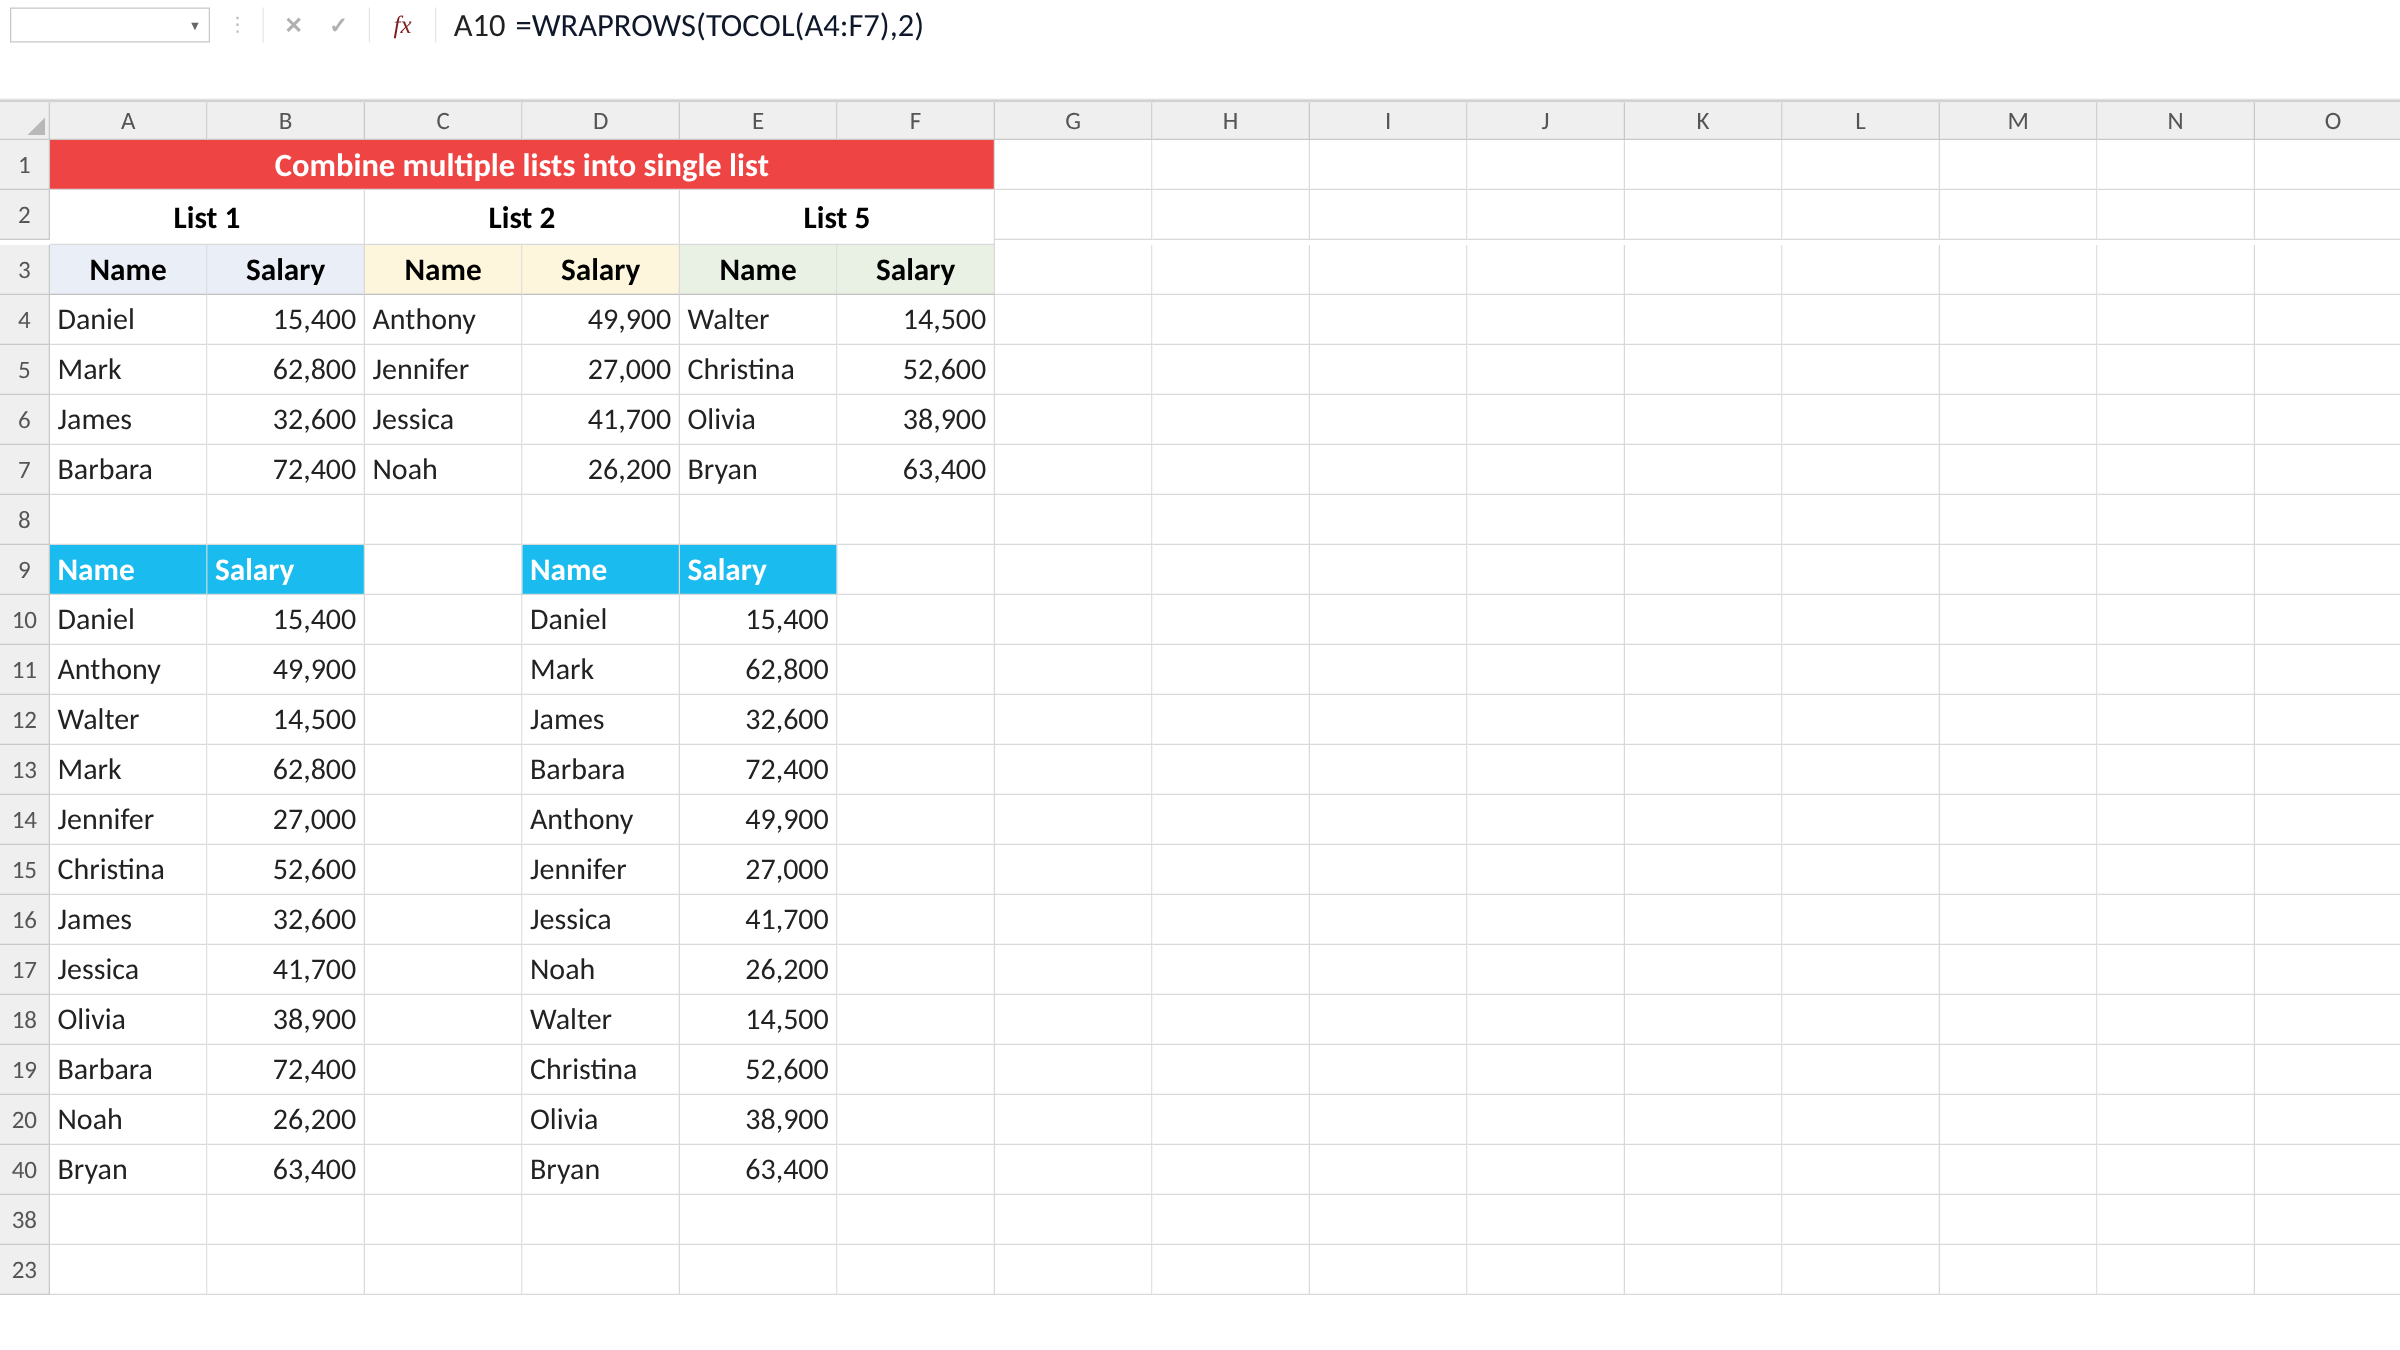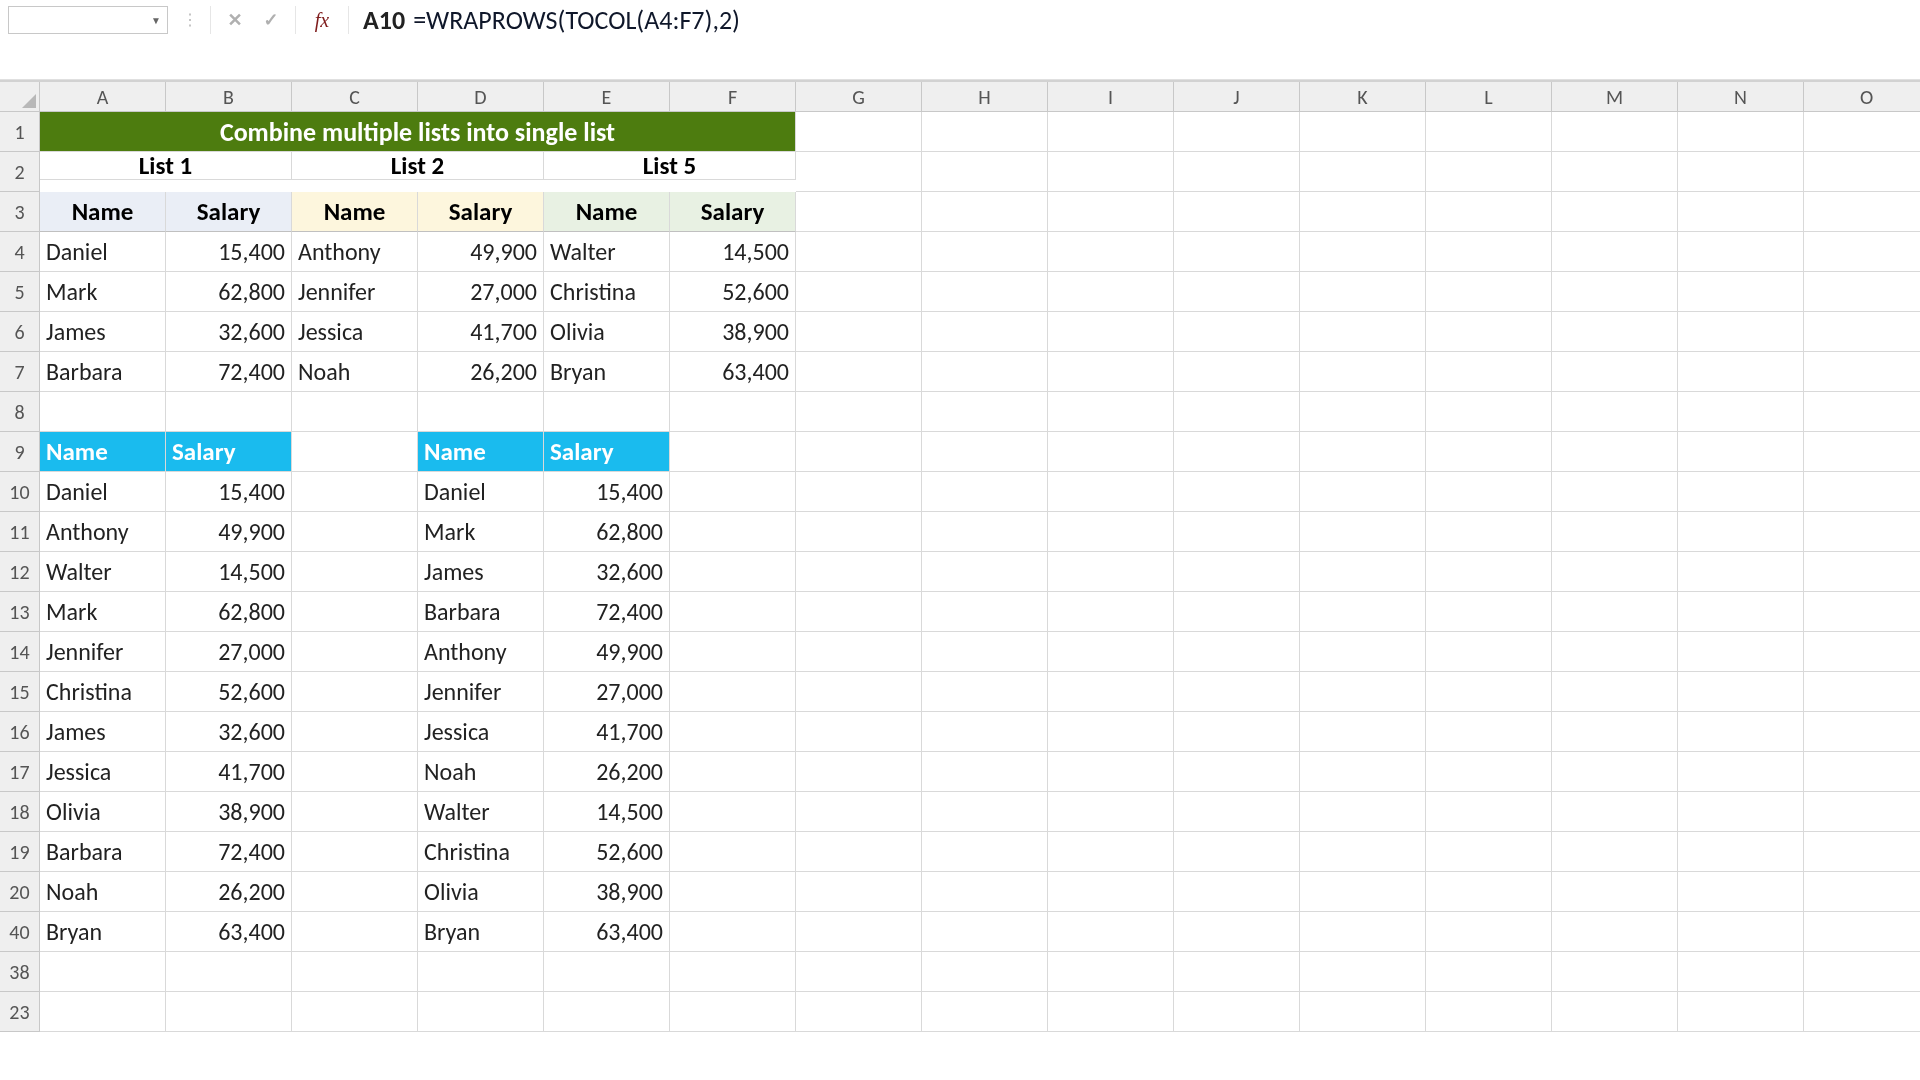--- a/index.html
+++ b/index.html
@@ -76,21 +76,21 @@
     flex: 1;
     padding: 4px 0 0 8px;
   }
   .formula-lines .line {
     display: flex;
     align-items: baseline;
     font-size: 26px;
     line-height: 1.3;
   }
   .formula-lines .cellref {
-    font-weight: 700;
+    font-weight: 400;
     margin-right: 8px;
     color: #222;
   }
   .formula-lines .expr { color: #0f172a; }
 
   .sheet {
     display: grid;
     grid-template-columns: 40px repeat(15, 126px);
     position: relative;
     width: 1930px;
@@ -137,21 +137,21 @@
     padding: 0 6px;
     font-size: 24px;
     color: #222;
     background: #fff;
   }
   .cell.num { justify-content: flex-end; }
 
   .title-banner {
     grid-column: 2 / 8;
     height: 40px;
-    background: #4d7c0f;
+    background: #ef4444;
     color: #fff;
     font-weight: 700;
     font-size: 26px;
     display: flex;
     align-items: center;
     justify-content: center;
     border-right: 1px solid #d9d9d9;
     border-bottom: 1px solid #d9d9d9;
   }
   .listhdr {
@@ -168,21 +168,21 @@
   .hdr-yellow { background: #fdf6dd; }
   .hdr-green { background: #e8f1e3; }
   .bluewhite {
     background: #1abbee;
     color: #fff;
     font-weight: 700;
     font-size: 25px;
   }
   .sub-listlabel {
     grid-column: span 2;
-    height: 28px;
+    height: 44px;
     display:flex;
     align-items:center;
     justify-content:center;
     font-size:25px;
     font-weight:700;
     border-right:1px solid #d9d9d9;
     border-bottom:1px solid #d9d9d9;
   }
 </style>
 </head>

